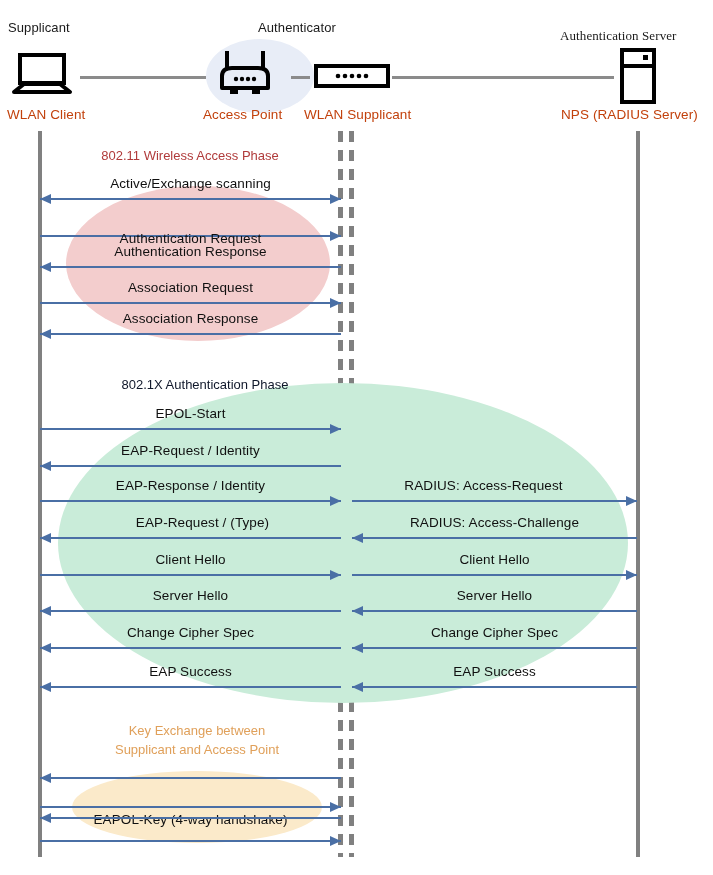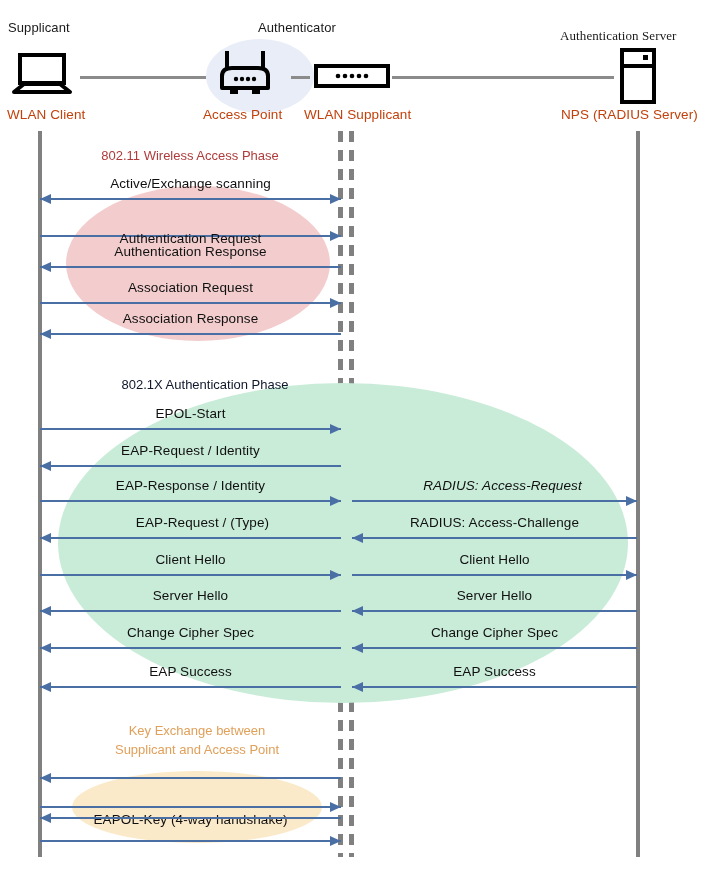--- a/index.html
+++ b/index.html
@@ -228,21 +228,21 @@
       <div class="msg-label" style="left: 40px; width: 301px; top: 784px; margin-top: 28px;">EAPOL-Key (4-way handshake)</div>
       <div class="msg-line" style="left: 40px; top: 817px; width: 301px;"></div>
       <div class="arrowhead arrow-left" style="left: 40px; top: 813px;"></div>
       <div class="msg-line" style="left: 40px; top: 840px; width: 301px;"></div>
       <div class="arrowhead arrow-right" style="left: 330px; top: 836px;"></div>
     </div>
 
   <div id="right-messages">
       <div class="msg-line" style="left: 352px; top: 500px; width: 285px;"></div>
       <div class="arrowhead arrow-right" style="left: 626px; top: 496px;"></div>
-      <div class="msg-label" style="left: 360px; width: 285px; top: 478px; font-style: italic;">RADIUS: Access-Request</div>
+      <div class="msg-label" style="left: 341px; width: 285px; top: 478px;">RADIUS: Access-Request</div>
       <div class="msg-line" style="left: 352px; top: 537px; width: 285px;"></div>
       <div class="arrowhead arrow-left" style="left: 352px; top: 533px;"></div>
       <div class="msg-label" style="left: 352px; width: 285px; top: 515px;">RADIUS: Access-Challenge</div>
       <div class="msg-line" style="left: 352px; top: 574px; width: 285px;"></div>
       <div class="arrowhead arrow-right" style="left: 626px; top: 570px;"></div>
       <div class="msg-label" style="left: 352px; width: 285px; top: 552px;">Client Hello</div>
       <div class="msg-line" style="left: 352px; top: 610px; width: 285px;"></div>
       <div class="arrowhead arrow-left" style="left: 352px; top: 606px;"></div>
       <div class="msg-label" style="left: 352px; width: 285px; top: 588px;">Server Hello</div>
       <div class="msg-line" style="left: 352px; top: 647px; width: 285px;"></div>

